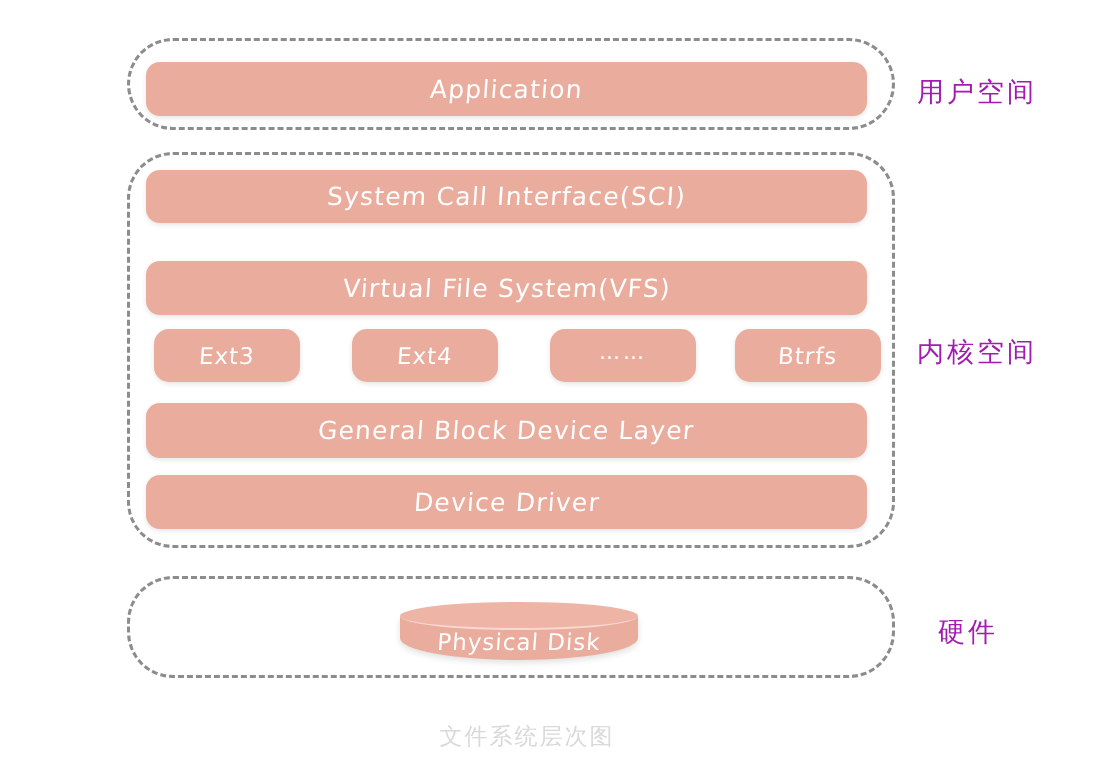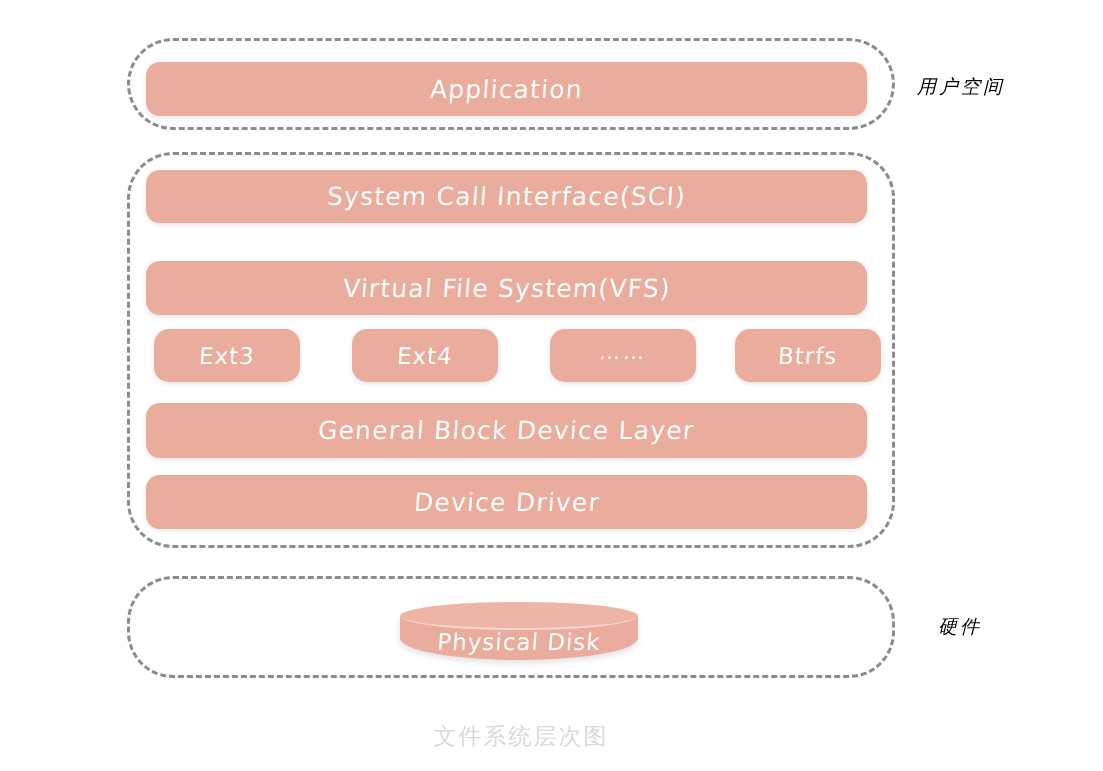--- a/index.html
+++ b/index.html
@@ -146,34 +146,33 @@
     color: #ffffff;
     letter-spacing: 1px;
     white-space: nowrap;
     transform: skewX(-4deg);
   }
 
   
   .zone-label {
     position: absolute;
     font-family: "DejaVu Sans", sans-serif;
-    font-size: 19px;
-    color: #000000;
+    font-size: 27px;
+    color: #a21caf;
     letter-spacing: 3px;
     white-space: nowrap;
-    font-style: italic;
   }
   #label-user     { left: 917px; top: 74px;  }
   #label-kernel   { left: 917px; top: 334px; }
   #label-hardware { left: 938px; top: 614px; text-align: right; }
 
   
   #caption {
     position: absolute;
-    left: 10px;
+    left: 16px;
     top: 721px;
     width: 1022px;
     text-align: center;
     font-family: "DejaVu Sans", sans-serif;
     font-size: 23px;
     color: #d9d9d9;
     letter-spacing: 2px;
   }
 </style>
 </head>
@@ -215,20 +214,21 @@
   </div>
 
   <div class="bar" id="bar-general">
     <span class="bar-label">General Block Device Layer</span>
   </div>
 
   <div class="bar" id="bar-driver">
     <span class="bar-label">Device Driver</span>
   </div>
 
+  <div class="zone-label" id="label-kernel">内核空间</div>
 
   <div class="zone" id="zone-hardware"></div>
 
   <div id="disk">
     <div id="disk-body"></div>
     <div id="disk-top"></div>
     <div id="disk-label">Physical Disk</div>
   </div>
 
   <div class="zone-label" id="label-hardware">硬件</div>

